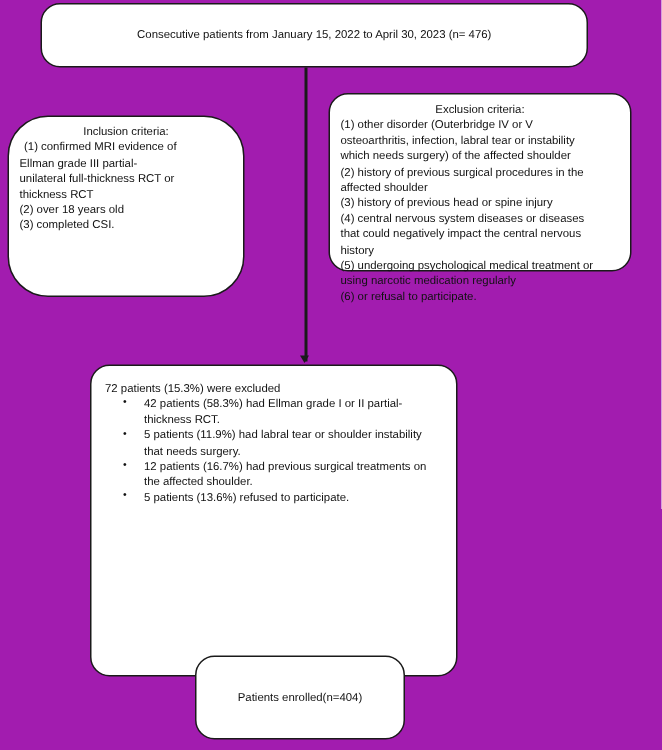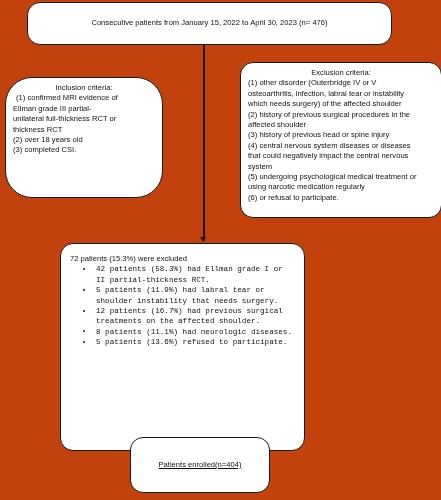--- a/index.html
+++ b/index.html
@@ -4,21 +4,21 @@
 <style>
   html, body {
     margin: 0;
     padding: 0;
     background: #ffffff;
   }
   #canvas {
     position: relative;
     width: 441px;
     height: 500px;
-    background: #c2410c;
+    background: #a21caf;
     font-family: "Liberation Sans", sans-serif;
     overflow: hidden;
   }
   .box {
     position: absolute;
     box-sizing: border-box;
     border: 1.6px solid #1a1a1a;
     border-radius: 13px;
     background: #ffffff;
     color: #111111;
@@ -48,21 +48,20 @@
     align-items: center;
     justify-content: center;
     padding: 0 8px;
   }
 
   
   ul.bullets {
     margin: 0;
     padding: 0 0 0 26px;
     list-style: none;
-    font-family: Liberation Mono, monospace;
   }
   ul.bullets li {
     position: relative;
     margin: 0 0 0 0;
     padding: 0;
   }
   ul.bullets li::before {
     content: "\2022";
     position: absolute;
     left: -14px;
@@ -107,53 +106,52 @@
       <div class="hdr">Inclusion criteria:</div>
       <div class="ln ind">(1) confirmed MRI evidence of</div>
       <div class="ln">Ellman grade III partial-</div>
       <div class="ln">unilateral full-thickness RCT or</div>
       <div class="ln">thickness RCT</div>
       <div class="ln">(2) over 18 years old</div>
       <div class="ln">(3) completed CSI.</div>
     </div>
   </div>
 
-  <div class="box" id="box-exclusion" style="left:240px; top:62px; width:202px; height:156px;">
+  <div class="box" id="box-exclusion" style="left:219px; top:62px; width:202px; height:119px;">
     <div class="box-inner">
       <div class="hdr">Exclusion criteria:</div>
       <div class="ln">(1) other disorder (Outerbridge IV or V</div>
       <div class="ln">osteoarthritis, infection, labral tear or instability</div>
       <div class="ln">which needs surgery) of the affected shoulder</div>
       <div class="ln">(2) history of previous surgical procedures in the</div>
       <div class="ln">affected shoulder</div>
       <div class="ln">(3) history of previous head or spine injury</div>
       <div class="ln">(4) central nervous system diseases or diseases</div>
       <div class="ln">that could negatively impact the central nervous</div>
-      <div class="ln">system</div>
+      <div class="ln">history</div>
       <div class="ln">(5) undergoing psychological medical treatment or</div>
       <div class="ln">using narcotic medication regularly</div>
       <div class="ln">(6) or refusal to participate.</div>
     </div>
   </div>
 
   <div class="box" id="box-excluded" style="left:60px; top:243px; width:245px; height:208px;">
     <div class="box-inner" style="padding:10px 9px;">
       <div class="ln">72 patients (15.3%) were excluded</div>
       <ul class="bullets">
         <li>42 patients (58.3%) had Ellman grade I or II partial-thickness RCT.</li>
         <li>5 patients (11.9%) had labral tear or shoulder instability that needs surgery.</li>
         <li>12 patients (16.7%) had previous surgical treatments on the affected shoulder.</li>
-        <li>8 patients (11.1%) had neurologic diseases.</li>
         <li>5 patients (13.6%) refused to participate.</li>
       </ul>
     </div>
   </div>
 
   <div class="conn vline" style="left:199.3px; top:407px; height:25px;"></div>
   <div class="arrow-down" style="left:196.3px; top:429px;"></div>
 
-  <div class="box" id="box-enrolled" style="left:130px; top:437px; width:140px; height:56px;text-decoration:underline;">
+  <div class="box" id="box-enrolled" style="left:130px; top:437px; width:140px; height:56px;">
     <div class="box-inner">
       <span class="ctr">Patients enrolled(n=404)</span>
     </div>
   </div>
 
 </div>
 
 </body></html>

